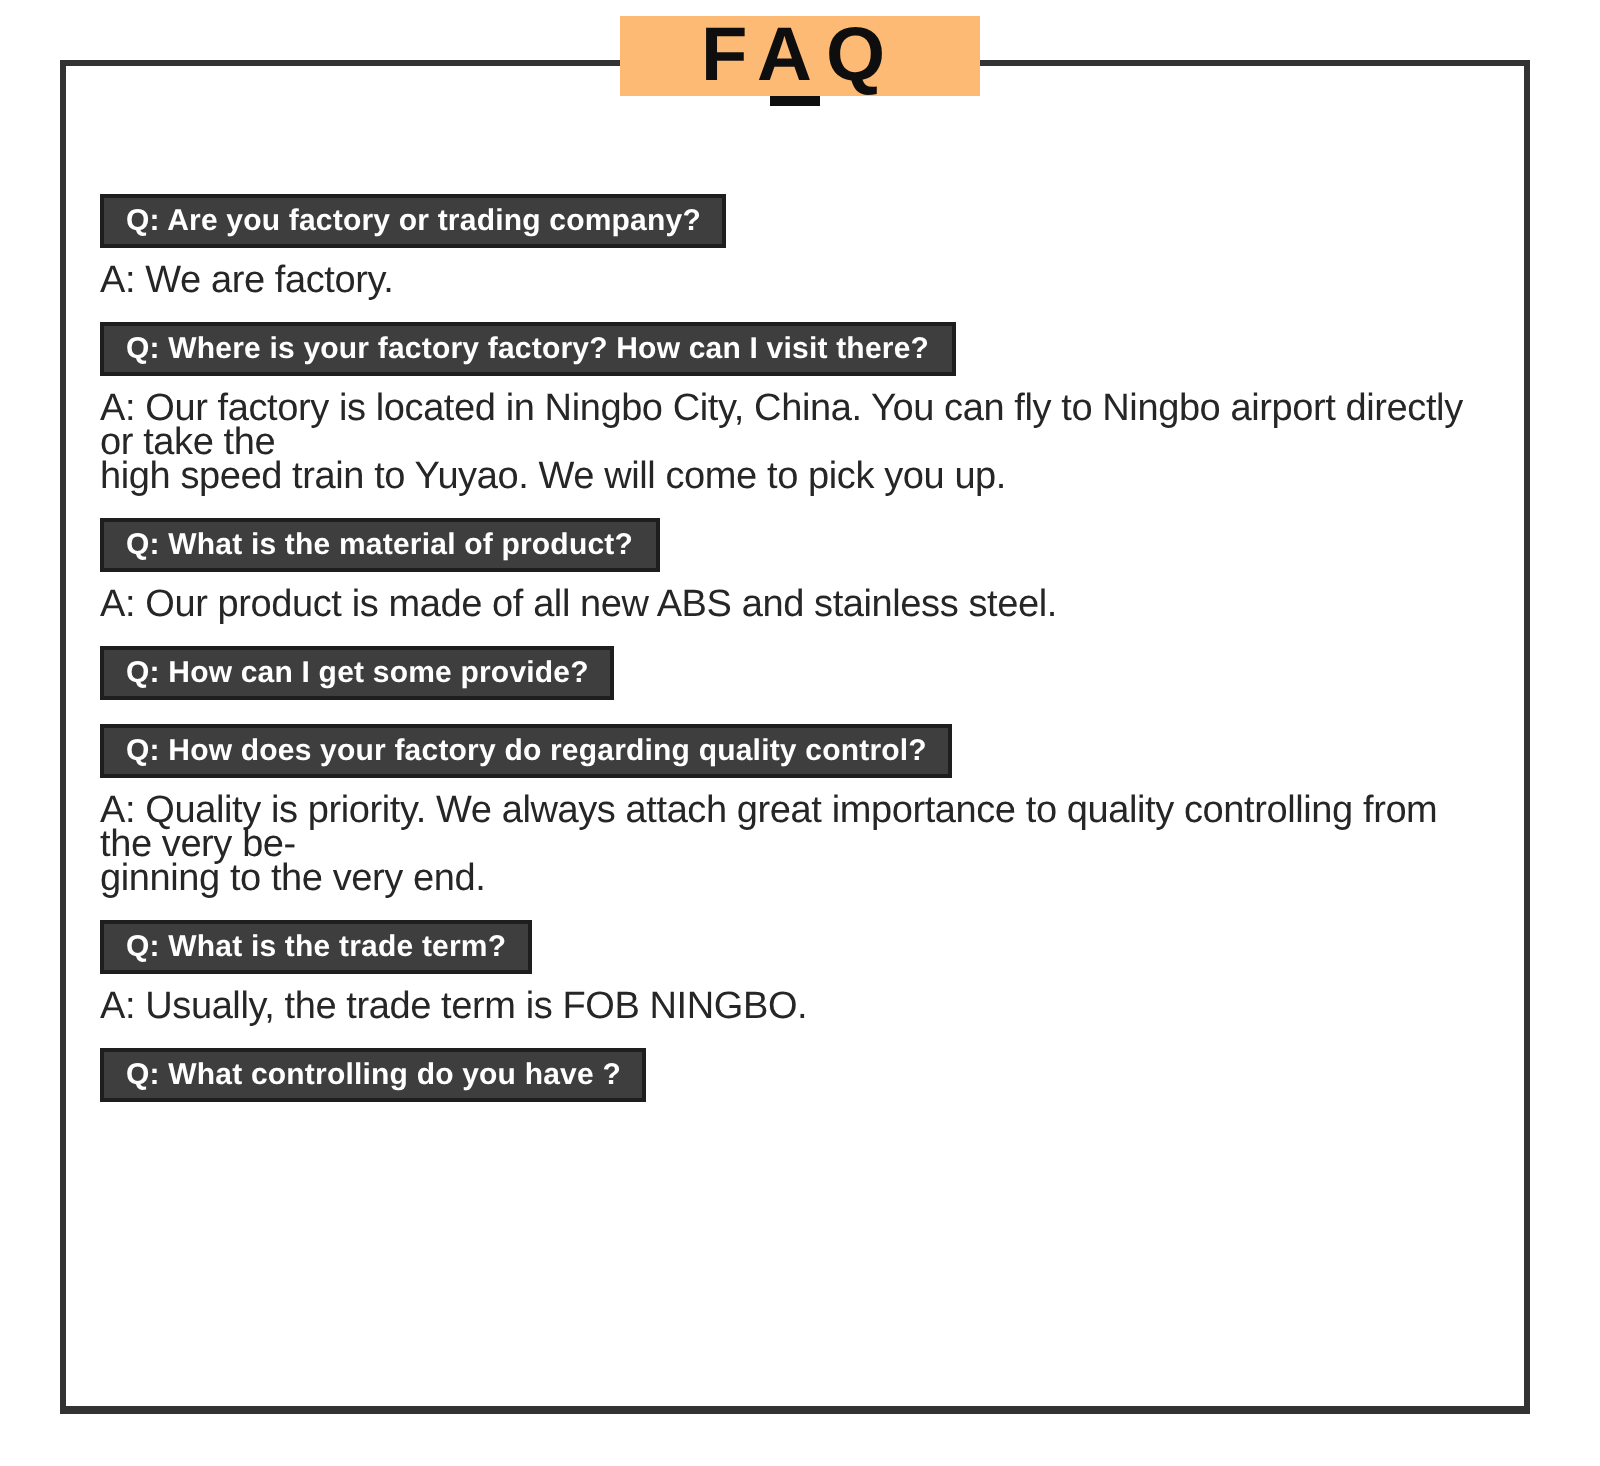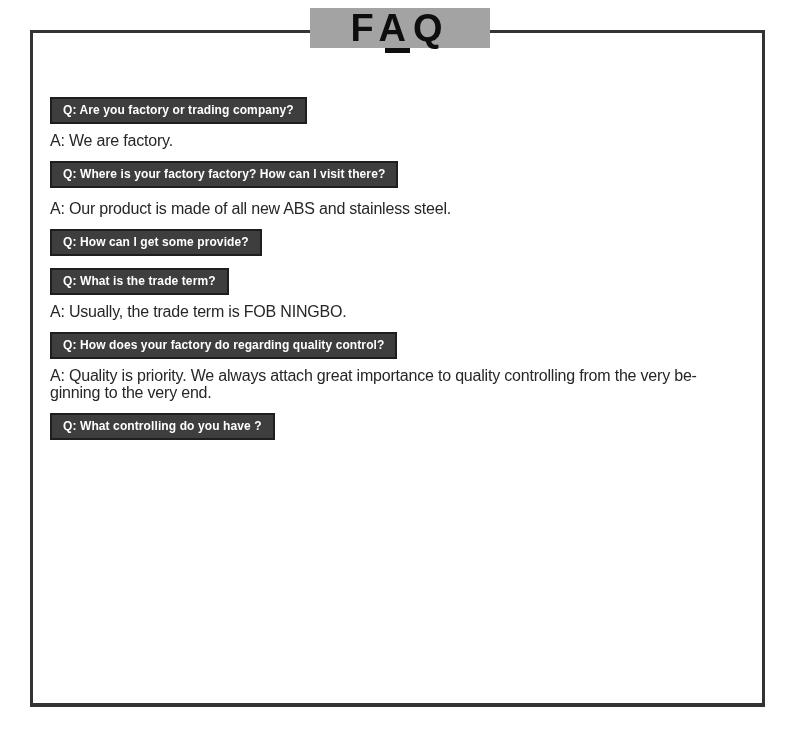--- a/index.html
+++ b/index.html
@@ -30,21 +30,21 @@
     position: absolute;
     top: 8px;
     left: 0;
     width: 100%;
     text-align: center;
     line-height: 40px;
     z-index: 2;
   }
   .faq-title {
     display: inline-block;
-    background: #a3a3a3;
+    background: #fdba74;
     padding: 0 40px;
     font-size: 38px;
     font-weight: bold;
     letter-spacing: 7px;
     color: #0e0e0e;
   }
   .title-underline {
     position: absolute;
     top: 48px;
     left: 50%;
@@ -57,28 +57,28 @@
   .qa {
     margin: 0 0 12px 0;
   }
   .qbar {
     display: table;
     background: #3e3e3e;
     border: 2px solid #1e1e1e;
     padding: 2px 11px;
     margin: 0 0 8px 0;
     color: #ffffff;
-    font-size: 12px;
+    font-size: 15px;
     font-weight: bold;
     line-height: 19px;
     letter-spacing: 0.1px;
   }
   .answer {
     margin: 0;
-    font-size: 16px;
+    font-size: 19px;
     line-height: 17px;
     color: #262626;
     letter-spacing: -0.2px;
     white-space: pre-line;
   }
 </style>
 </head>
 <body>
 
 <div class="page">
@@ -95,46 +95,51 @@
           <div class="qbar">
             <span>Q: Are you factory or trading company?</span>
           </div>
           <p class="answer">A: We are factory.</p>
         </section>
 
         <section class="qa">
           <div class="qbar">
             <span>Q: Where is your factory factory? How can I visit there?</span>
           </div>
+          <p class="answer">A: Our factory is located in Ningbo City, China. You can fly to Ningbo airport directly or take the
+high speed train to Yuyao. We will come to pick you up.</p>
         </section>
 
         <section class="qa">
+          <div class="qbar">
+            <span>Q: What is the material of product?</span>
+          </div>
           <p class="answer">A: Our product is made of all new ABS and stainless steel.</p>
         </section>
 
         <section class="qa">
           <div class="qbar">
             <span>Q: How can I get some provide?</span>
           </div>
         </section>
 
 
         <section class="qa">
           <div class="qbar">
-            <span>Q: What is the trade term?</span>
+            <span>Q: How does your factory do regarding quality control?</span>
           </div>
-          <p class="answer">A: Usually, the trade term is FOB NINGBO.</p>
+          <p class="answer">A: Quality is priority. We always attach great importance to quality controlling from the very be-
+ginning to the very end.</p>
         </section>
 
         <section class="qa">
           <div class="qbar">
-            <span>Q: How does your factory do regarding quality control?</span>
+            <span>Q: What is the trade term?</span>
           </div>
-          <p class="answer">A: Quality is priority. We always attach great importance to quality controlling from the very be-
-ginning to the very end.</p>
+          <p class="answer">A: Usually, the trade term is FOB NINGBO.</p>
         </section>
 
         <section class="qa">
           <div class="qbar">
             <span>Q: What controlling do you have ?</span>
           </div>
         </section>
       </div>
   </div>
 

